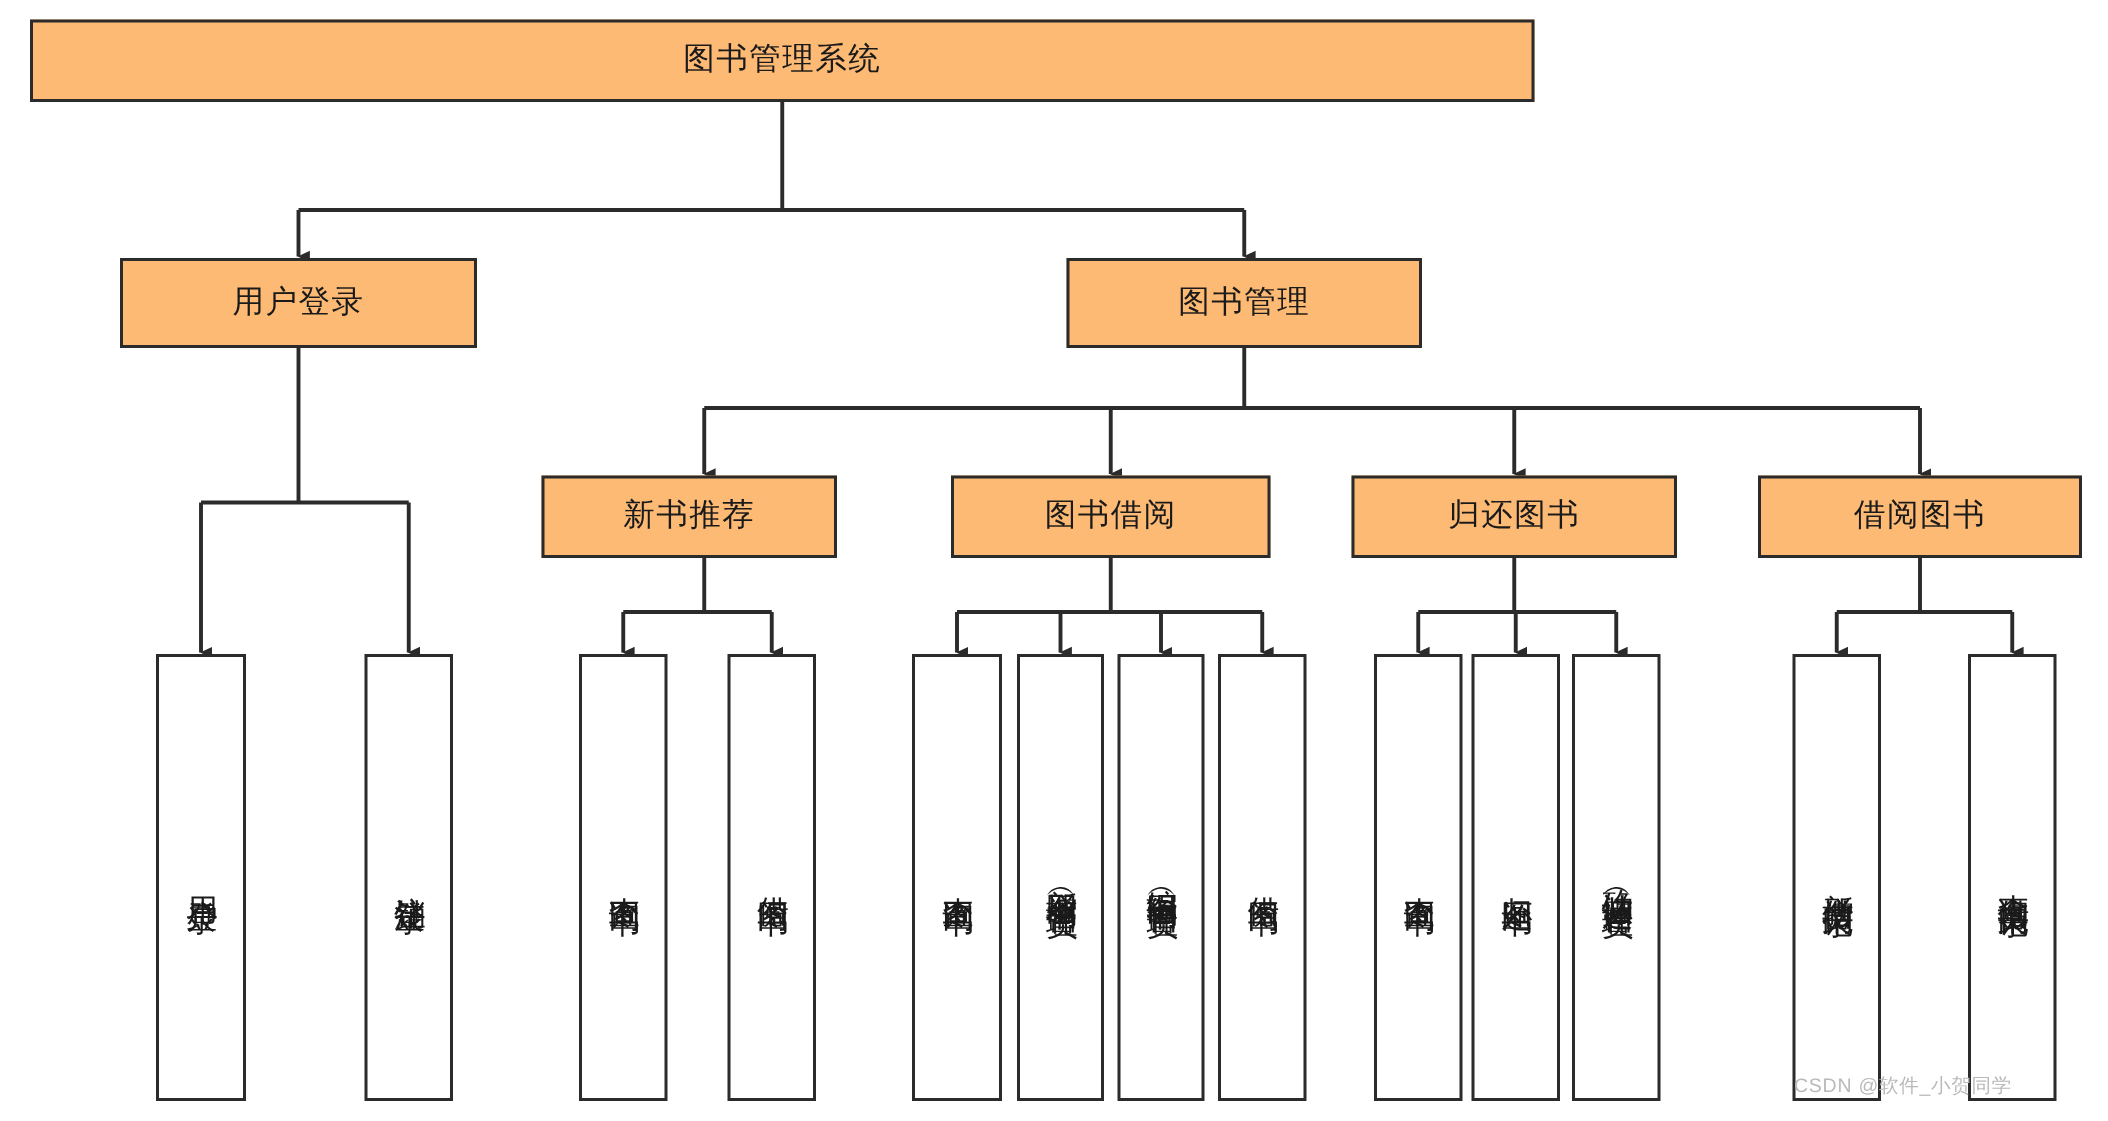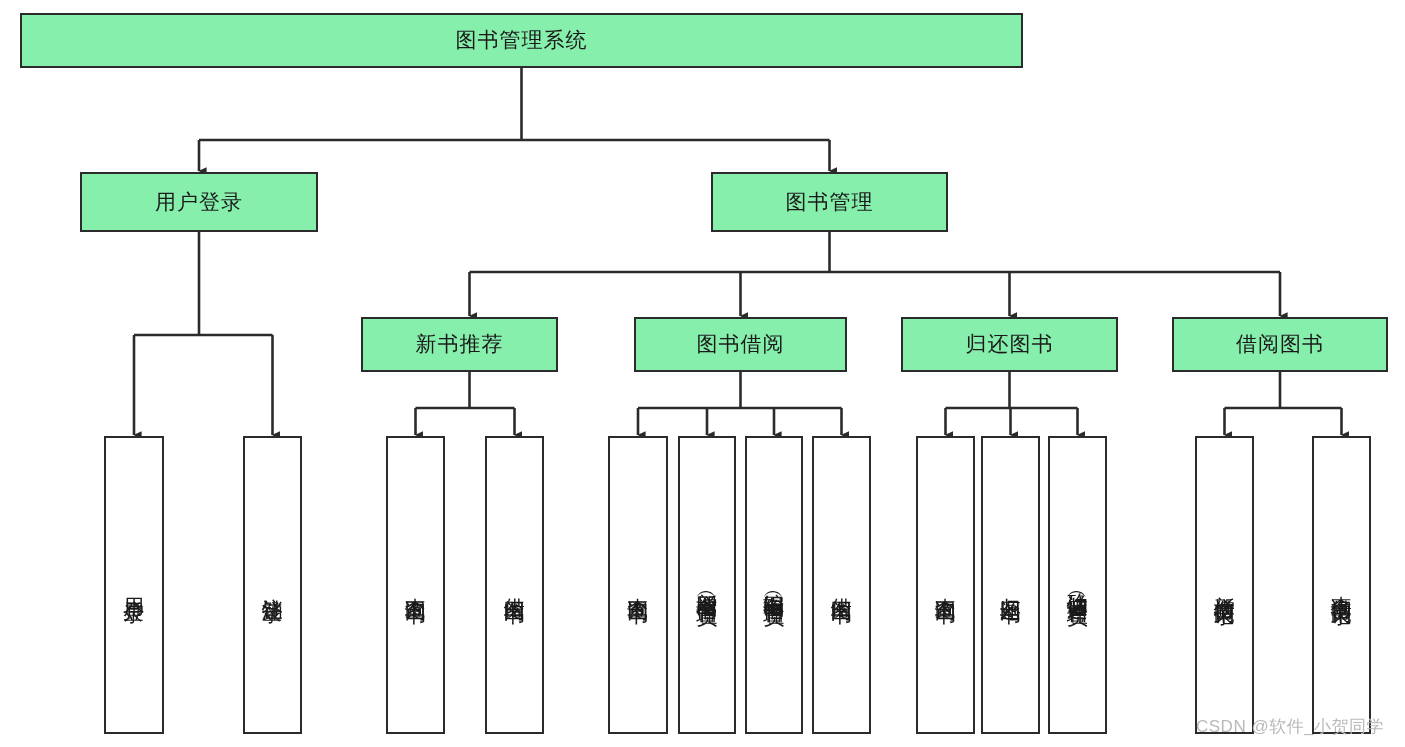--- a/index.html
+++ b/index.html
@@ -6,21 +6,21 @@
   body{
     width:1405px;height:747px;overflow:hidden;
     font-family:"Liberation Sans","DejaVu Sans",sans-serif;
     background:#ffffff;
     position:relative;
   }
   #diagram-root{position:absolute;left:0;top:0;width:1405px;height:747px;}
   svg#tree{position:absolute;left:0;top:0;width:1405px;height:747px;display:block;}
   .node-box{
     position:absolute;
-    background:#86efac;
+    background:#fdba74;
     border:2px solid #2b2b2b;
     box-sizing:border-box;
     display:flex;
     align-items:center;
     justify-content:center;
     color:#1a1a1a;
   }
   .node-label{
     font-size:21px;
     line-height:1.25;
@@ -44,21 +44,21 @@
     font-size:21px;
     line-height:1.22;
     letter-spacing:2px;
     color:#1a1a1a;
     white-space:normal;
     text-align:center;
     max-height:100%;
   }
   .watermark{
     position:absolute;
-    font-size:17px;
+    font-size:13px;
     color:#b9b9b9;
     letter-spacing:0.5px;
     white-space:nowrap;
     pointer-events:none;
     text-align:right;
   }
 </style>
 </head>
 <body>
 

